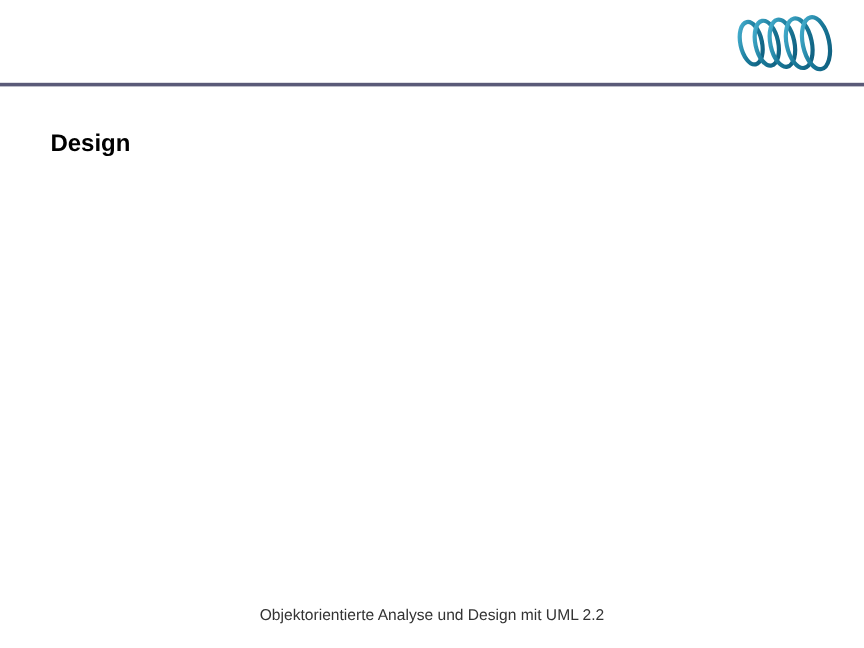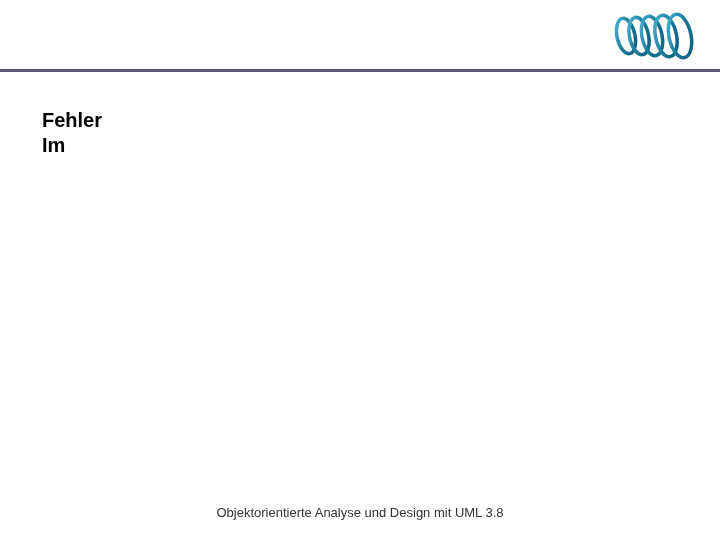--- a/index.html
+++ b/index.html
@@ -65,17 +65,16 @@
         <ellipse cx="29" cy="28" rx="9.5" ry="19" transform="rotate(-12 29 28)"></ellipse>
         <ellipse cx="42" cy="28" rx="10" ry="20" transform="rotate(-12 42 28)"></ellipse>
         <ellipse cx="56" cy="28" rx="10.5" ry="21" transform="rotate(-12 56 28)"></ellipse>
         <ellipse cx="70" cy="28" rx="11" ry="22" transform="rotate(-12 70 28)"></ellipse>
       </g>
     </svg>
   </div>
 </div>
 
 <div class="title">
-  <div>Fehler</div>
-  <div>Im</div>
+  <div>Design</div>
 </div>
 
-<div class="footer">Objektorientierte Analyse und Design mit UML 3.8</div>
+<div class="footer">Objektorientierte Analyse und Design mit UML 2.2</div>
 
 </body></html>

